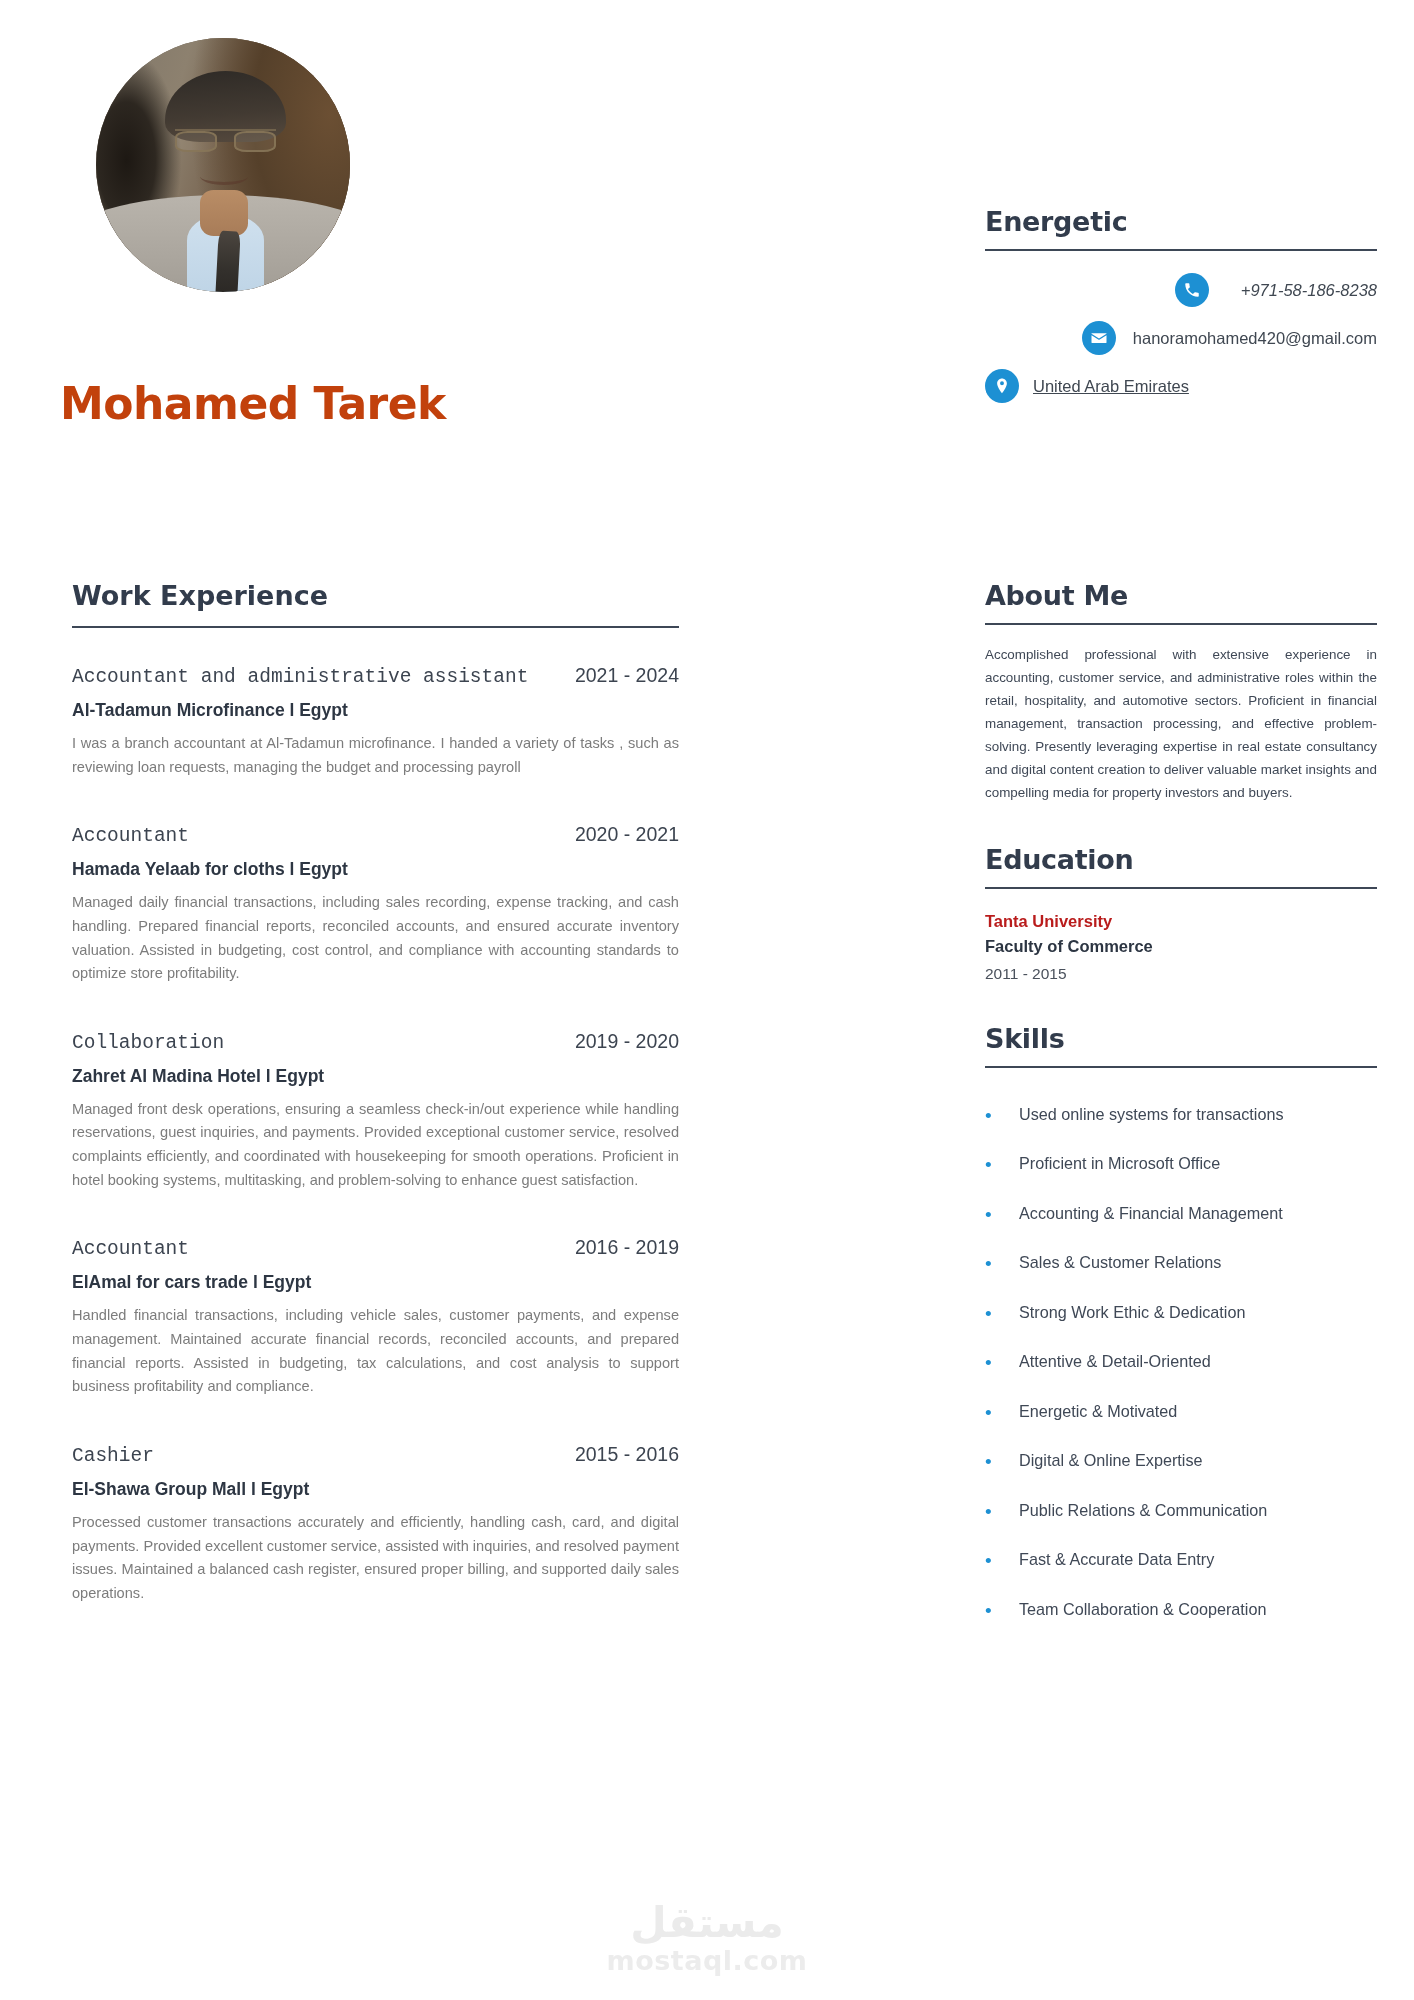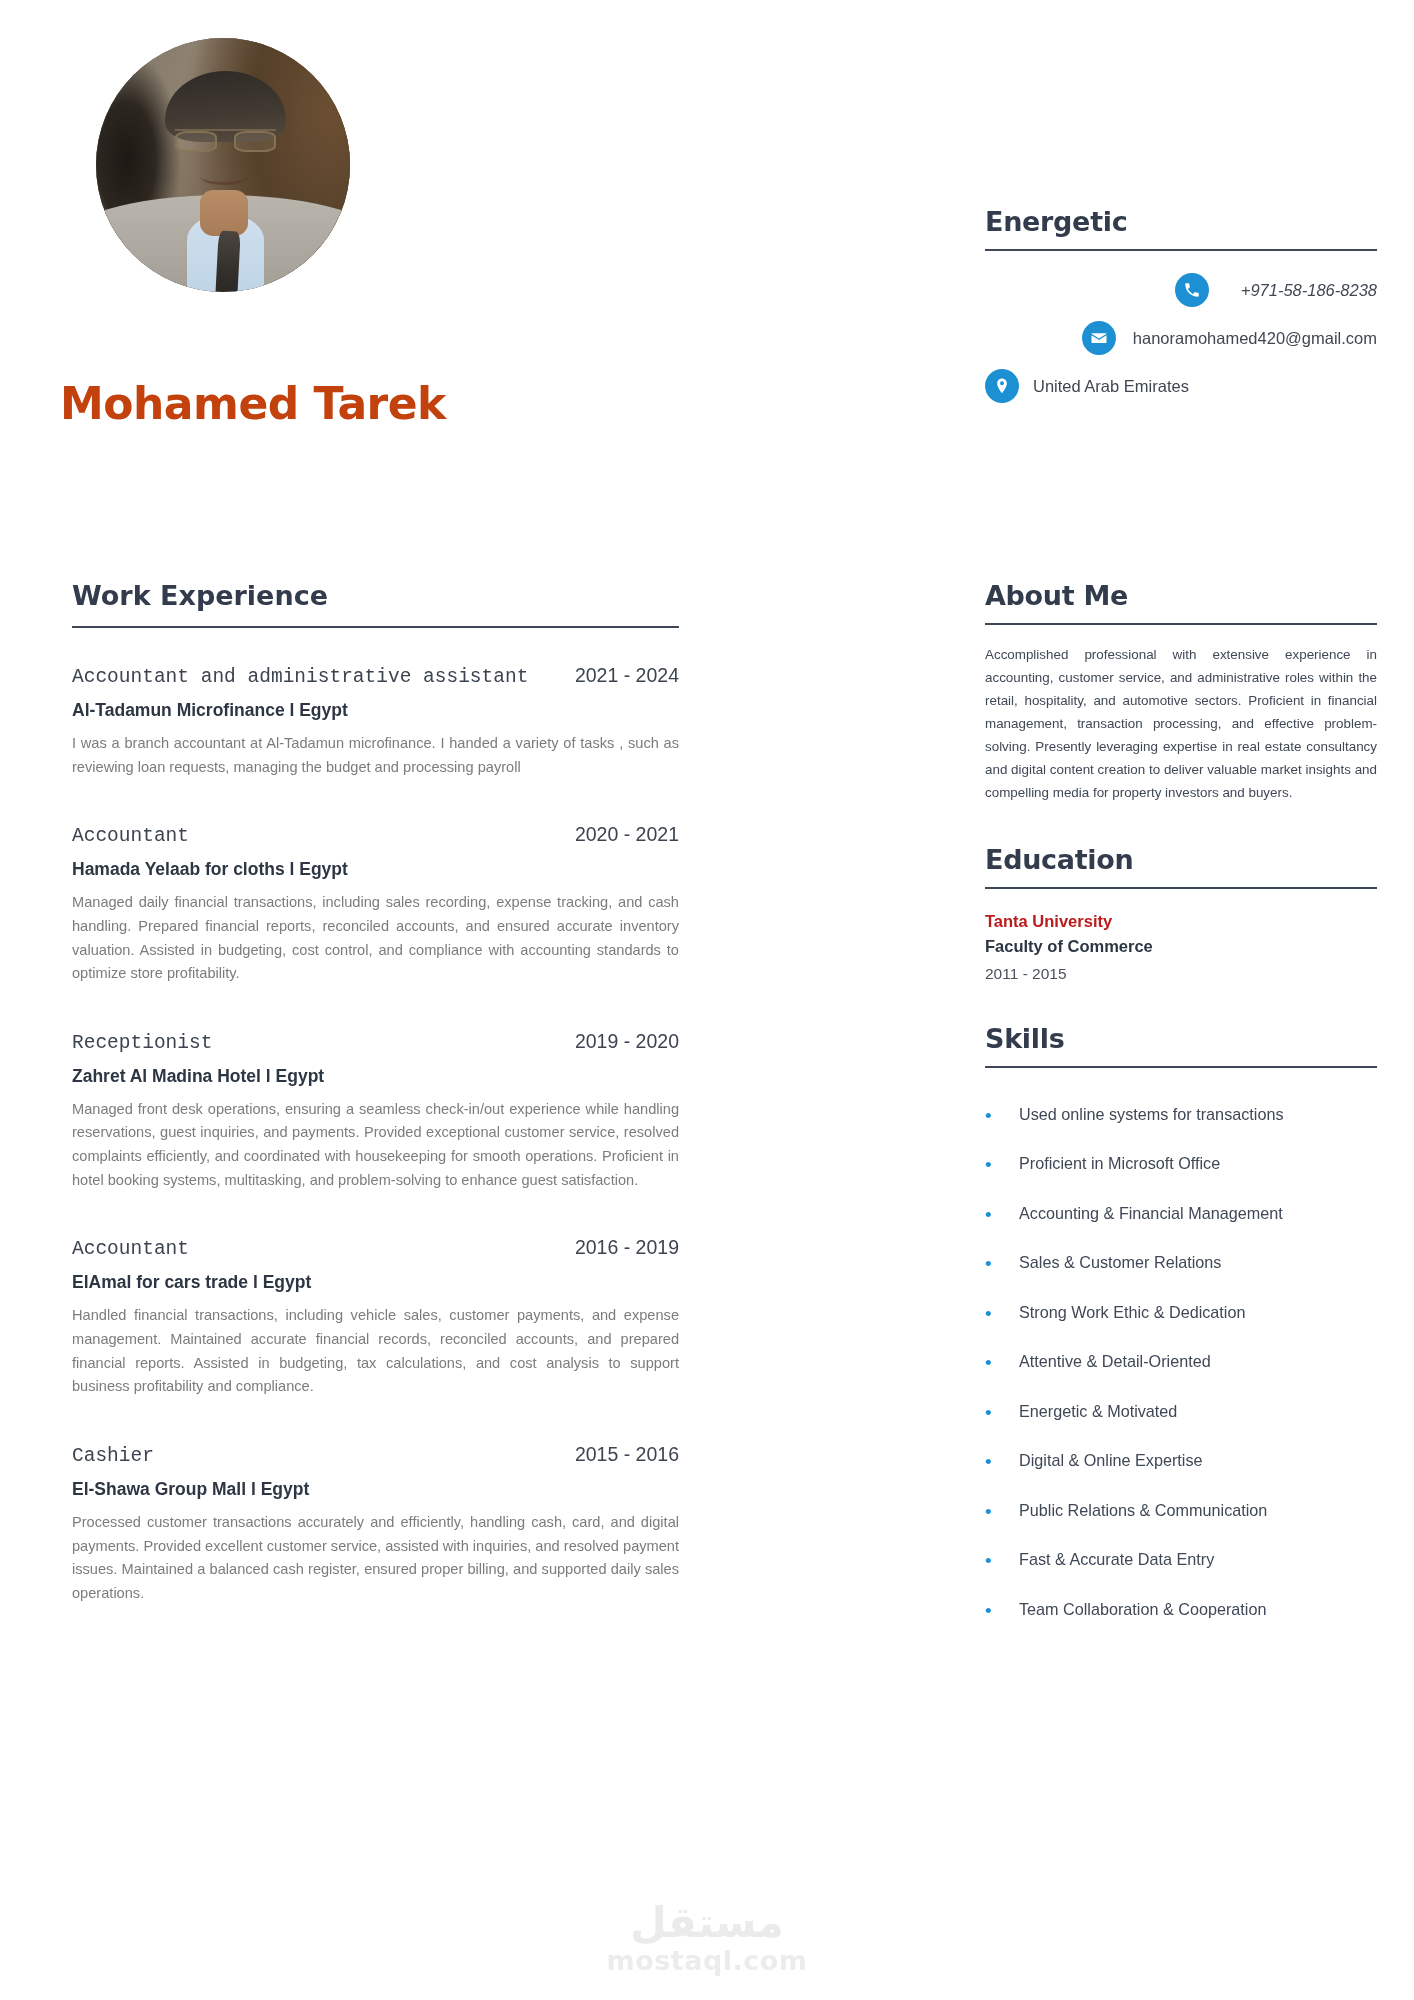--- a/index.html
+++ b/index.html
@@ -206,21 +206,21 @@
     font-size: 16.5px;
     color: #3f4751;
     margin-left: 17px;
     white-space: nowrap;
   }
 
   .contact-row.phone { display: flex; align-items: center; }
   .contact-row.email { display: flex; align-items: center; justify-content: flex-end; }
   .contact-row.email .cicon { order: 1; }
   .contact-row.email .ctext { order: 2; }
-  .contact-row.loc .ctext { margin-left: 14px; }
+  .contact-row.loc .ctext { margin-left: 14px; text-decoration: underline; }
 
   
   .left-col {
     position: absolute;
     left: 72px;
     top: 580px;
     width: 607px;
   }
 
   .wsec-title {
@@ -437,21 +437,21 @@
         <div class="job-head">
           <span class="job-role">Accountant</span>
           <span class="job-years">2020 - 2021</span>
         </div>
         <div class="job-company">Hamada Yelaab for cloths l Egypt</div>
         <div class="job-desc">Managed daily financial transactions, including sales recording, expense tracking, and cash handling. Prepared financial reports, reconciled accounts, and ensured accurate inventory valuation. Assisted in budgeting, cost control, and compliance with accounting standards to optimize store profitability.</div>
       </div>
 
       <div class="job">
         <div class="job-head">
-          <span class="job-role">Receptionist</span>
+          <span class="job-role">Collaboration</span>
           <span class="job-years">2019 - 2020</span>
         </div>
         <div class="job-company">Zahret Al Madina Hotel l Egypt</div>
         <div class="job-desc">Managed front desk operations, ensuring a seamless check-in/out experience while handling reservations, guest inquiries, and payments. Provided exceptional customer service, resolved complaints efficiently, and coordinated with housekeeping for smooth operations. Proficient in hotel booking systems, multitasking, and problem-solving to enhance guest satisfaction.</div>
       </div>
 
       <div class="job">
         <div class="job-head">
           <span class="job-role">Accountant</span>
           <span class="job-years">2016 - 2019</span>

